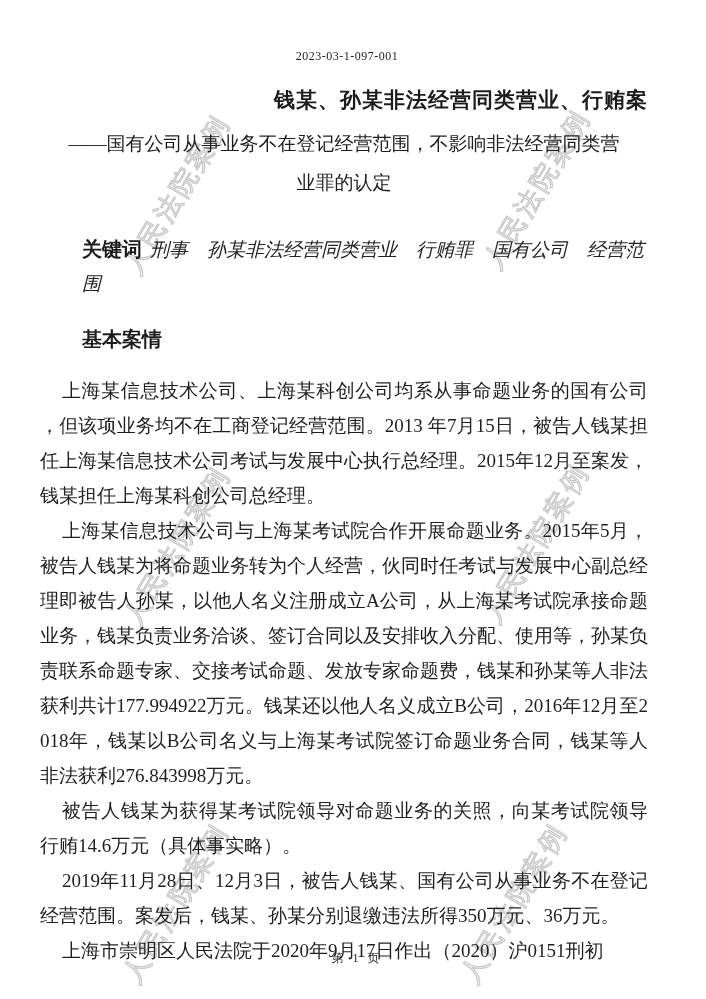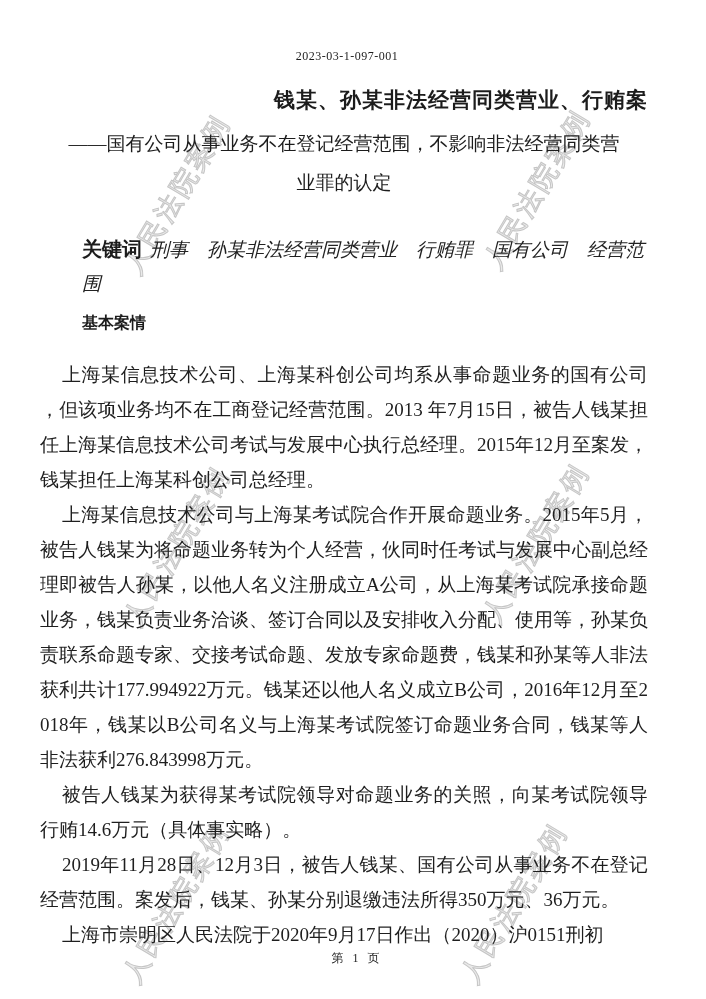--- a/index.html
+++ b/index.html
@@ -82,25 +82,25 @@
     font-style: normal;
     font-size: 20px;
     margin-right: 8px;
     margin-top: 44px;
   }
   .keywords-items {
     font-style: italic;
     color: #222222;
   }
   .section-heading {
-    margin-top: 4px;
+    margin-top: 20px;
     padding-left: 42px;
     font-family: "Liberation Sans", sans-serif;
     font-weight: bold;
-    font-size: 16px;
+    font-size: 20px;
     line-height: 36px;
   }
   .body-text {
     margin-top: 16px;
   }
   .body-text p {
     margin: 0;
     font-size: 19px;
     line-height: 35px;
     text-indent: 22px;

